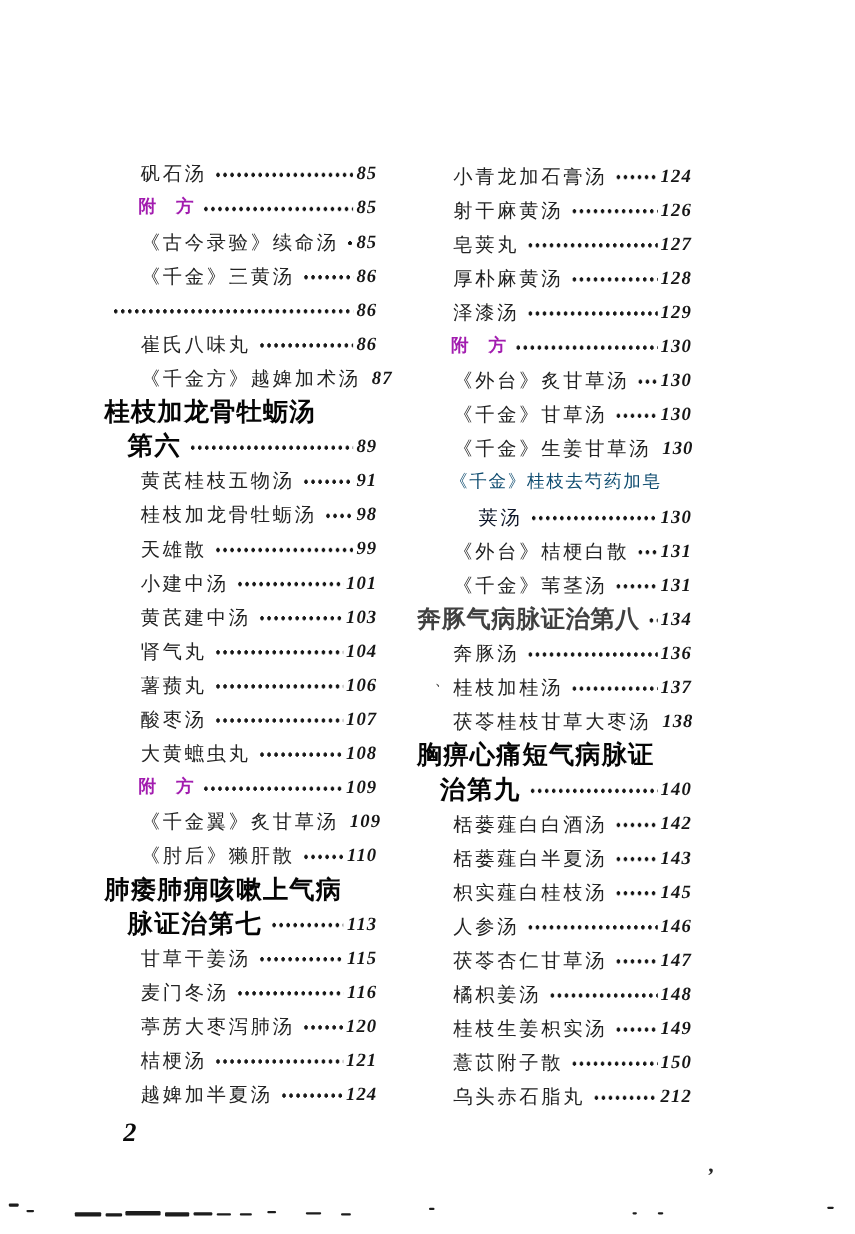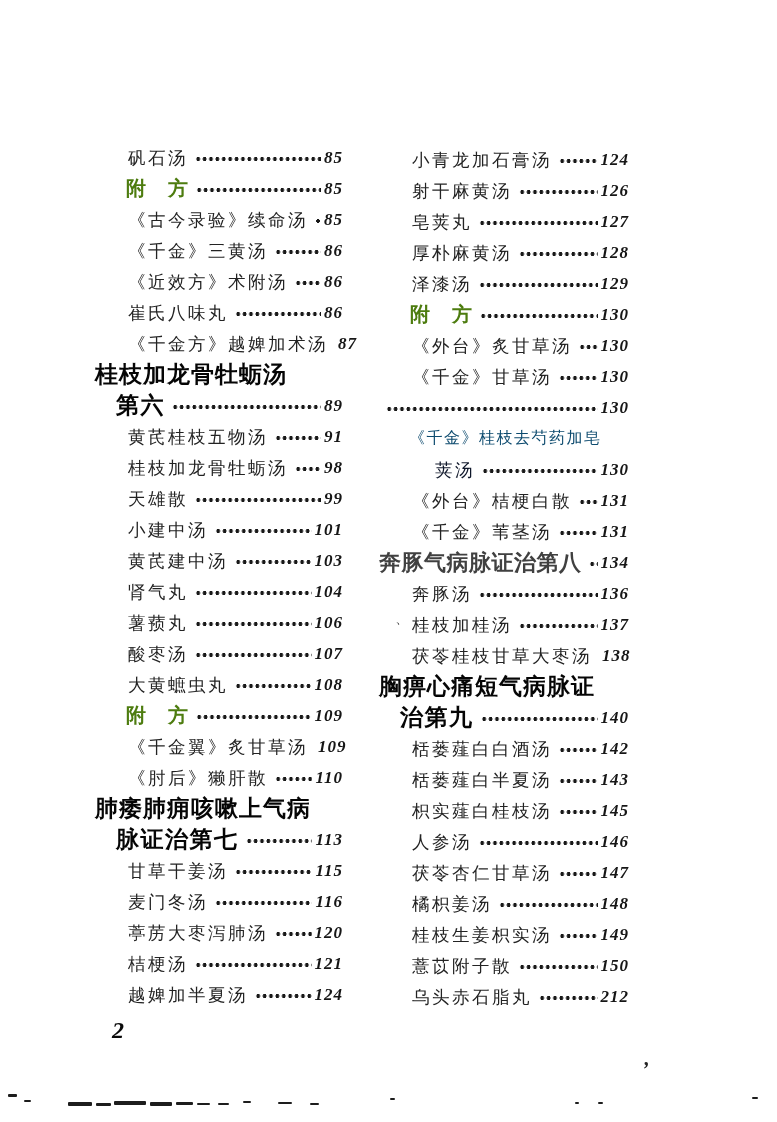--- a/index.html
+++ b/index.html
@@ -38,21 +38,21 @@
     flex: 0 0 auto;
     font-style: italic;
     font-weight: 600;
     font-size: 17px;
     letter-spacing: 1px;
     color: #161616;
   }
 
   
   .sub .title          { font-size: 17.5px; letter-spacing: 2.5px; padding-left: 33px; color: #232323; }
-  .fu .title           { font-size: 20px; font-weight: bold; letter-spacing: 1px; padding-left: 31px; color: #4d7c0f; }
+  .fu .title           { font-size: 16px; font-weight: bold; letter-spacing: 1px; padding-left: 31px; color: #a21caf; }
   .chapter .title      { font-size: 23px; font-weight: bold; letter-spacing: 1px; padding-left: 0; color: #050505; }
   .chapter-cont .title { font-size: 23px; font-weight: bold; letter-spacing: 1.5px; padding-left: 21px; color: #050505; }
   .chapter-inline .title { font-size: 22px; font-weight: bold; letter-spacing: 0.5px; padding-left: 0; color: #404040; }
   .wrap-first .title   { font-size: 16px; letter-spacing: 1.5px; padding-left: 30px; color: #0c4a6e; }
   .wrap-cont .title    { font-size: 17.5px; letter-spacing: 2.5px; padding-left: 56px; color: #0f172a; }
 
   
   .folio {
     position: absolute; left: 112px; top: 1017px;
     font-size: 24px; font-weight: bold; font-style: italic;
@@ -90,21 +90,20 @@
         <span class="title">《古今录验》续命汤</span>
         <span class="leader"></span>
         <span class="page-num">85</span>
       </div>
       <div class="row sub">
         <span class="title">《千金》三黄汤</span>
         <span class="leader"></span>
         <span class="page-num">86</span>
       </div>
       <div class="row sub">
-        <span class="title">《近效方》术附汤</span>
         <span class="leader"></span>
         <span class="page-num">86</span>
       </div>
       <div class="row sub">
         <span class="title">崔氏八味丸</span>
         <span class="leader"></span>
         <span class="page-num">86</span>
       </div>
       <div class="row sub">
         <span class="title">《千金方》越婢加术汤</span>
@@ -248,20 +247,21 @@
         <span class="title">《外台》炙甘草汤</span>
         <span class="leader"></span>
         <span class="page-num">130</span>
       </div>
       <div class="row sub">
         <span class="title">《千金》甘草汤</span>
         <span class="leader"></span>
         <span class="page-num">130</span>
       </div>
       <div class="row sub">
+        <span class="title">《千金》生姜甘草汤</span>
         <span class="leader"></span>
         <span class="page-num">130</span>
       </div>
       <div class="row wrap-first">
         <span class="title">《千金》桂枝去芍药加皂</span>
       </div>
       <div class="row wrap-cont">
         <span class="title">荚汤</span>
         <span class="leader"></span>
         <span class="page-num">130</span>

